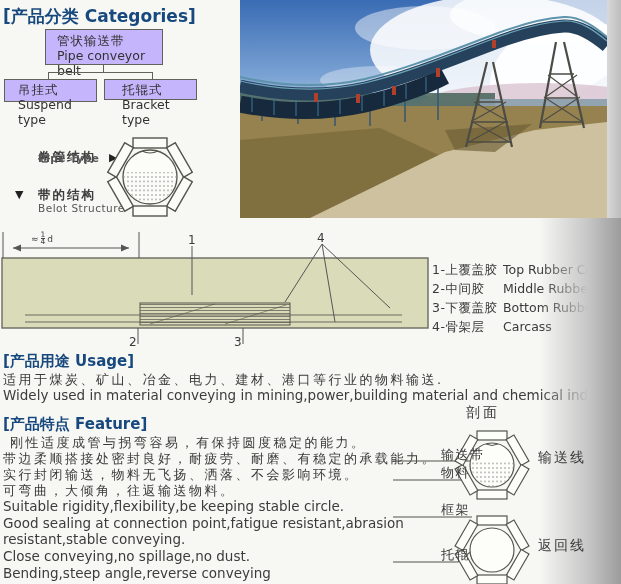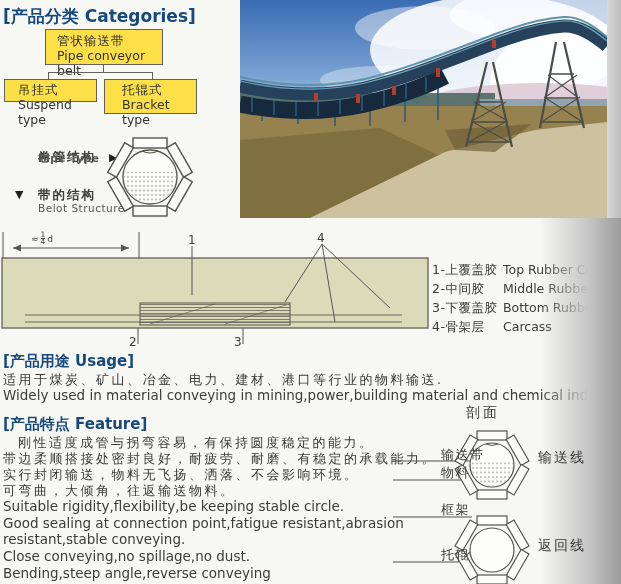--- a/index.html
+++ b/index.html
@@ -9,21 +9,21 @@
     font-family:"DejaVu Sans","Liberation Sans",sans-serif;
     color:#3a3a3a;
   }
   .abs{position:absolute;}
   .heading{color:#17497e;font-weight:bold;white-space:nowrap;}
   .h-big{font-size:17px;}
   .h-mid{font-size:15px;}
   .zh{letter-spacing:2.5px;white-space:nowrap;}
   .en{white-space:nowrap;}
   .flowbox{
-    background:#fde047;border:1.5px solid #62625a;box-sizing:border-box;
+    background:#c4b5fd;border:1.5px solid #62625a;box-sizing:border-box;
     font-size:12.5px;line-height:15px;color:#333;
   }
   .conn{background:#62625a;}
   .small-cap{font-size:10.5px;color:#555;letter-spacing:0.5px;}
   .struct-label{font-size:12.5px;color:#3d3d3d;letter-spacing:2px;font-weight:bold;white-space:nowrap;}
   .tri{color:#222;font-size:11px;}
   .legend-row{display:flex;font-size:12.5px;line-height:19px;white-space:nowrap;}
   .legend-zh{width:71px;letter-spacing:0.5px;}
   .body-line{font-size:13px;white-space:nowrap;}
   .en-line{font-size:13.5px;white-space:nowrap;color:#3c3c3c;}
@@ -47,21 +47,21 @@
 
   <div class="abs conn" style="left:103px;top:65px;width:1px;height:8px;"></div>
   <div class="abs conn" style="left:48px;top:72px;width:105px;height:1px;"></div>
   <div class="abs conn" style="left:48px;top:72px;width:1px;height:7px;"></div>
   <div class="abs conn" style="left:152px;top:72px;width:1px;height:7px;"></div>
 
   <div class="abs flowbox" style="left:4px;top:79px;width:93px;height:23px;padding:2px 0 0 13px;">
     <div style="letter-spacing:1px;">吊挂式</div>
     <div>Suspend type</div>
   </div>
-  <div class="abs flowbox" style="left:104px;top:79px;width:93px;height:35px;padding:2px 0 4px 17px;">
+  <div class="abs flowbox" style="left:104px;top:79px;width:93px;height:21px;padding:2px 0 4px 17px;">
     <div style="letter-spacing:1px;">托辊式</div>
     <div>Bracket type</div>
   </div>
 
   <div class="abs" style="left:38px;top:149px;display:flex;align-items:center;gap:13px;">
     <span class="struct-label">卷管结构</span>
     <span class="tri">▶</span>
   </div>
   <div class="abs small-cap" style="left:38px;top:152px;font-weight:bold;">Pipe Type</div>
 
@@ -212,21 +212,21 @@
       <span class="legend-zh">4-骨架层</span>
       <span class="en">Carcass</span>
     </div>
   </div>
 
   <div class="abs heading h-mid" style="left:3px;top:352px;">[产品用途 Usage]</div>
   <div class="abs body-line zh" style="left:3px;top:371px;">适用于煤炭、矿山、冶金、电力、建材、港口等行业的物料输送.</div>
   <div class="abs en-line" style="left:3px;top:387px;">Widely used in material conveying in mining,power,building material and chemical industry.</div>
 
   <div class="abs heading h-mid" style="left:3px;top:415px;">[产品特点 Feature]</div>
-  <div class="abs body-line zh" style="left:18px;top:434px;">刚性适度成管与拐弯容易，有保持圆度稳定的能力。</div>
+  <div class="abs body-line zh" style="left:10px;top:434px;">刚性适度成管与拐弯容易，有保持圆度稳定的能力。</div>
   <div class="abs body-line zh" style="left:3px;top:450px;">带边柔顺搭接处密封良好，耐疲劳、耐磨、有稳定的承载能力。</div>
   <div class="abs body-line zh" style="left:3px;top:466px;">实行封闭输送，物料无飞扬、洒落、不会影响环境。</div>
   <div class="abs body-line zh" style="left:3px;top:482px;">可弯曲，大倾角，往返输送物料。</div>
   <div class="abs en-line" style="left:3px;top:498px;">Suitable rigidity,flexibility,be keeping stable circle.</div>
   <div class="abs en-line" style="left:3px;top:515px;">Good sealing at connection point,fatigue resistant,abrasion</div>
   <div class="abs en-line" style="left:3px;top:531px;">resistant,stable conveying.</div>
   <div class="abs en-line" style="left:3px;top:548px;">Close conveying,no spillage,no dust.</div>
   <div class="abs en-line" style="left:3px;top:565px;">Bending,steep angle,reverse conveying</div>
 
   <div class="abs" style="right:0;top:0;width:14px;height:218px;background:linear-gradient(to right,#d8d8d8,#bdbdbd);"></div>

